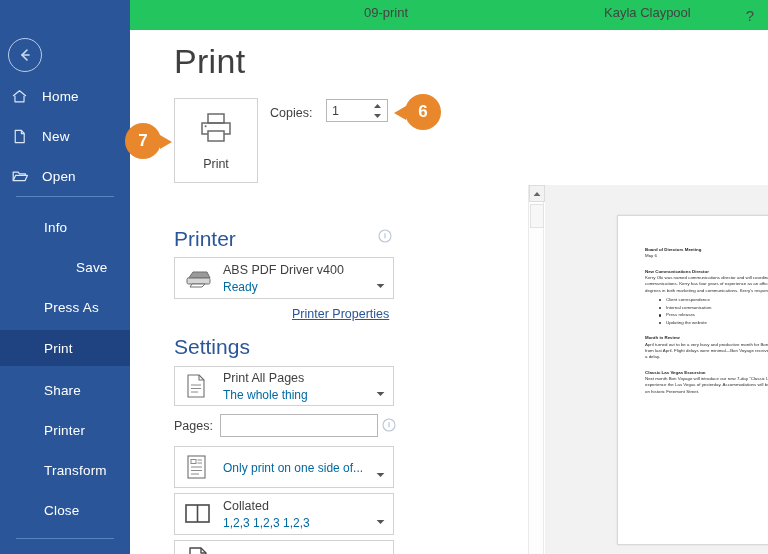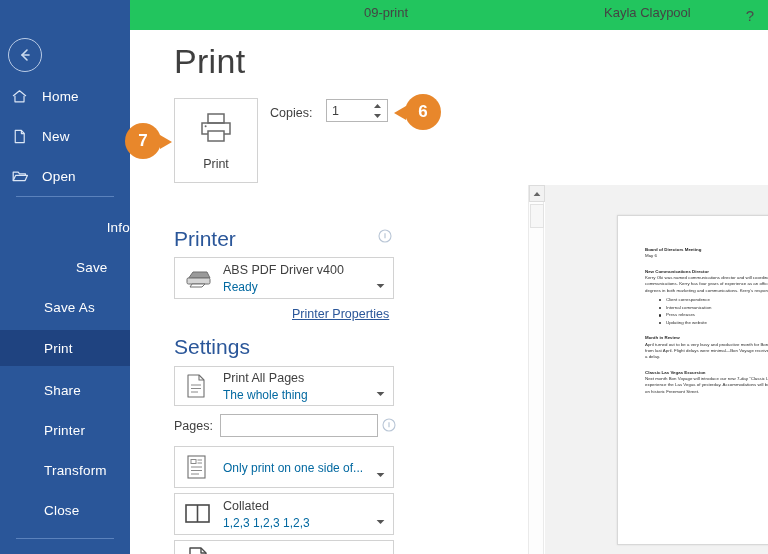--- a/index.html
+++ b/index.html
@@ -272,28 +272,28 @@
         <svg width="18" height="18" viewBox="0 0 18 18">
           <path d="M2.2 13.6 V5.2 H7.2 L8.6 6.8 H14.4 V7.9" fill="none" stroke="#dbe6f5" stroke-width="1.25" stroke-linejoin="round"></path>
           <path d="M2.2 13.6 L4.6 8.4 H16.4 L14.1 13.6 Z" fill="none" stroke="#dbe6f5" stroke-width="1.25" stroke-linejoin="round"></path>
         </svg>
       </span>
       <span class="lbl">Open</span>
     </div>
 
     <div class="rail-sep" style="top:196px;"></div>
 
-    <div class="rail-item nolabelicon" style="top:209px;justify-content:flex-end;">
+    <div class="rail-item nolabelicon" style="top:209px;">
       <span class="lbl">Info</span>
     </div>
     <div class="rail-item nolabelicon" style="top:249px;margin-left:32px;">
       <span class="lbl">Save</span>
     </div>
     <div class="rail-item nolabelicon" style="top:289px;">
-      <span class="lbl">Save As</span>
+      <span class="lbl">Press As</span>
     </div>
     <div class="rail-item nolabelicon active" style="top:330px;">
       <span class="lbl">Print</span>
     </div>
     <div class="rail-item nolabelicon" style="top:372px;">
       <span class="lbl">Share</span>
     </div>
     <div class="rail-item nolabelicon" style="top:412px;">
       <span class="lbl">Printer</span>
     </div>

